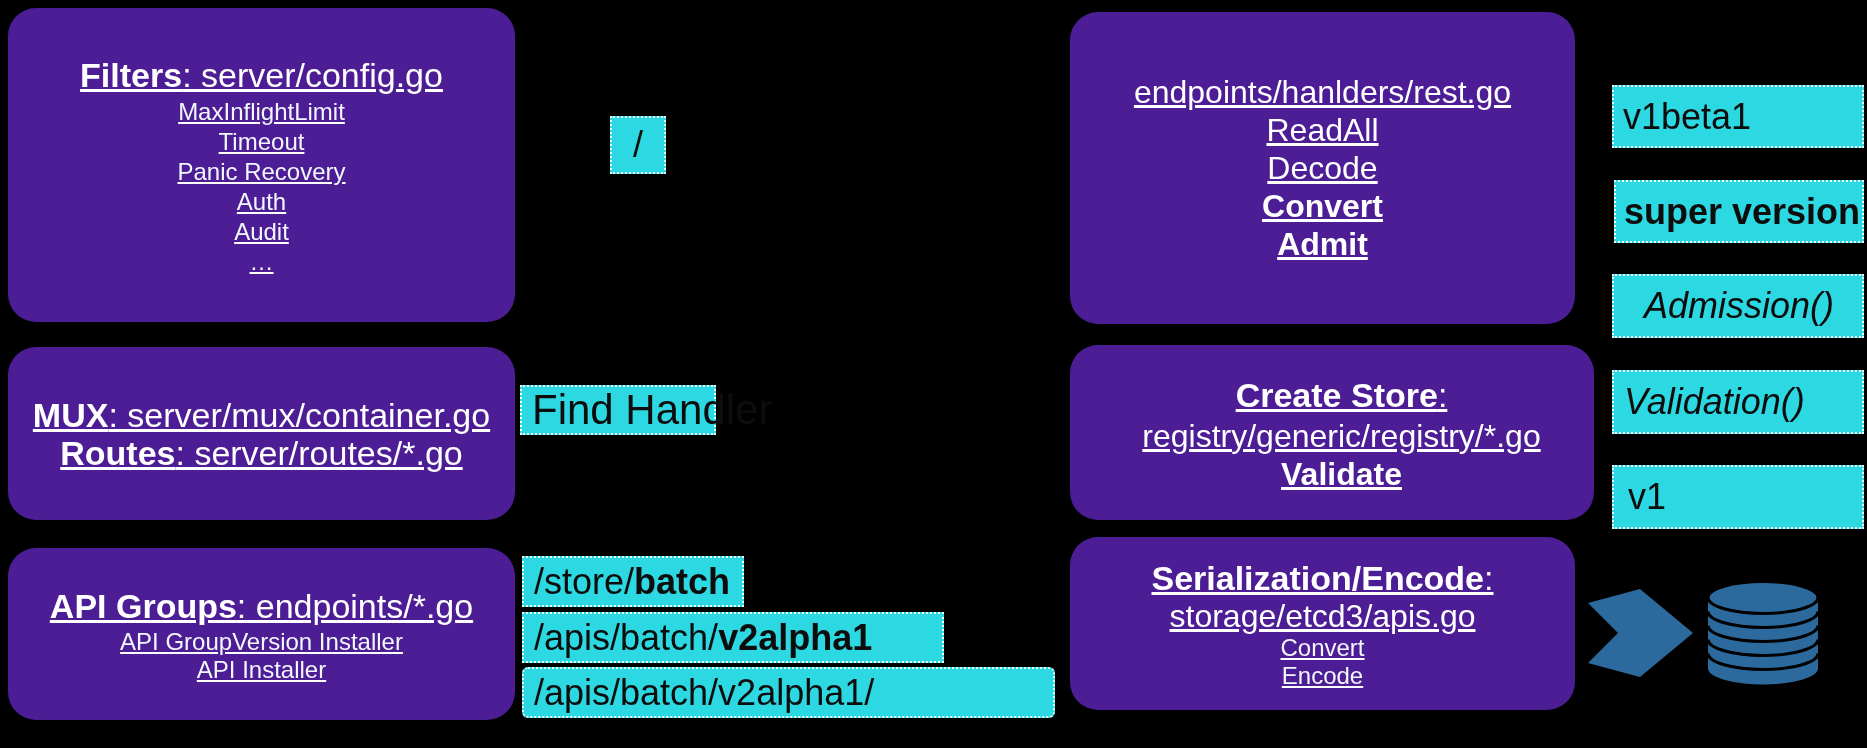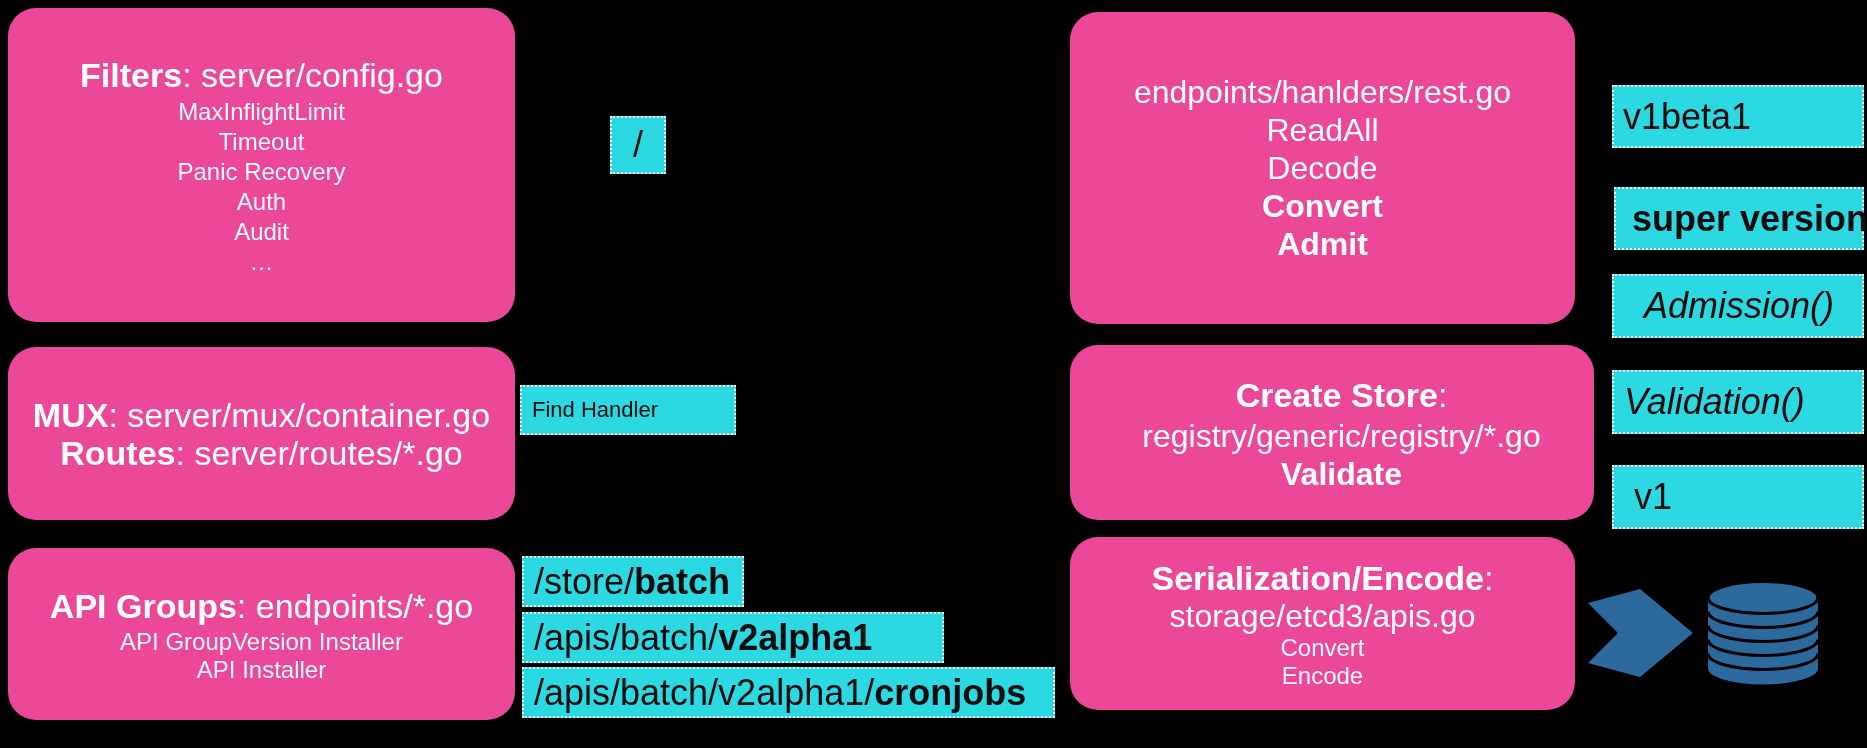--- a/index.html
+++ b/index.html
@@ -1,23 +1,24 @@
 <!DOCTYPE html>
 <html><head>
 <meta charset="utf-8">
 <style>
   html,body{margin:0;padding:0;background:#000;}
   #canvas{
     position:relative;width:1867px;height:748px;background:#000000;
     font-family:"Liberation Sans","DejaVu Sans",sans-serif;overflow:hidden;
   }
   .bluebox{
-    position:absolute;background:#ec4899;border-radius:28px;color:#ffffff;
+    position:absolute;background:#4c1d95;border-radius:28px;color:#ffffff;
     display:flex;flex-direction:column;justify-content:center;
     text-align:center;
+    text-decoration:underline;
   }
   .heading{font-size:34px;line-height:44px;color:#fff;white-space:nowrap;}
   .heading b{font-weight:bold;}
   .subitem{font-size:24px;line-height:30px;color:#f2f7fb;white-space:nowrap;}
   .bodyline{font-size:32px;line-height:38px;color:#fff;white-space:nowrap;}
   .bodyline.bold{font-weight:bold;}
   .smallline{font-size:24px;line-height:28px;color:#f2f7fb;white-space:nowrap;}
   .cyan{
     position:absolute;background:#2cd8e2;color:#0d0d0d;
     border:2px dotted #eafeff;box-sizing:border-box;
@@ -53,35 +54,34 @@
   <div class="bluebox" style="left:8px;top:548px;width:507px;height:172px;">
     <div class="heading"><b>API Groups</b><span>: endpoints/*.go</span></div>
     <div class="subitem" style="line-height:28px;">API GroupVersion Installer</div>
     <div class="subitem" style="line-height:28px;">API Installer</div>
   </div>
 
   <div class="cyan center" style="left:610px;top:116px;width:56px;height:58px;">
     <span>/</span>
   </div>
 
-  <div class="cyan" style="left:520px;top:385px;width:216px;height:50px;font-size:22px;">
+  <div class="cyan" style="left:520px;top:385px;width:196px;height:50px;font-size:42px;">
     <span>Find Handler</span>
   </div>
 
   <div class="cyan" style="left:522px;top:556px;width:222px;height:51px;">
     <span>/store/</span>
       <b>batch</b>
   </div>
   <div class="cyan" style="left:522px;top:612px;width:422px;height:51px;">
     <span>/apis/batch/</span>
       <b>v2alpha1</b>
   </div>
-  <div class="cyan" style="left:522px;top:667px;width:533px;height:51px;">
+  <div class="cyan" style="left:522px;top:667px;width:533px;height:51px;border-radius:6px;">
     <span>/apis/batch/v2alpha1/</span>
-      <b>cronjobs</b>
   </div>
 
   <div class="bluebox" style="left:1070px;top:12px;width:505px;height:312px;">
     <div class="bodyline">endpoints/hanlders/rest.go</div>
     <div class="bodyline">ReadAll</div>
     <div class="bodyline">Decode</div>
     <div class="bodyline bold">Convert</div>
     <div class="bodyline bold">Admit</div>
   </div>
 
@@ -94,30 +94,30 @@
   <div class="bluebox" style="left:1070px;top:537px;width:505px;height:173px;">
     <div class="heading" style="line-height:40px;"><b>Serialization/Encode</b><span>:</span></div>
     <div class="bodyline" style="line-height:36px;">storage/etcd3/apis.go</div>
     <div class="smallline">Convert</div>
     <div class="smallline">Encode</div>
   </div>
 
   <div class="cyan" style="left:1612px;top:85px;width:252px;height:63px;padding-left:9px;">
     <span>v1beta1</span>
   </div>
-  <div class="cyan v-bold" style="left:1614px;top:180px;width:250px;height:63px;padding-left:16px;margin-top:7px;">
+  <div class="cyan v-bold" style="left:1614px;top:180px;width:250px;height:63px;padding-left:8px;">
     <span>super version</span>
   </div>
   <div class="cyan v-italic" style="left:1612px;top:274px;width:252px;height:64px;padding-left:30px;">
     <span>Admission()</span>
   </div>
   <div class="cyan v-italic" style="left:1612px;top:370px;width:252px;height:64px;">
     <span>Validation()</span>
   </div>
-  <div class="cyan" style="left:1612px;top:465px;width:252px;height:64px;padding-left:20px;">
+  <div class="cyan" style="left:1612px;top:465px;width:252px;height:64px;padding-left:14px;">
     <span>v1</span>
   </div>
 
   <div class="icon-wrap" style="left:1588px;top:582px;width:110px;height:102px;">
     <svg width="110" height="102" viewBox="0 0 110 100">
       <polygon points="0,20 52,6 105,50 52,94 0,80 30,50" fill="#2c6a9e"></polygon>
     </svg>
   </div>
 
   <div class="icon-wrap" style="left:1703px;top:574px;width:120px;height:118px;">

